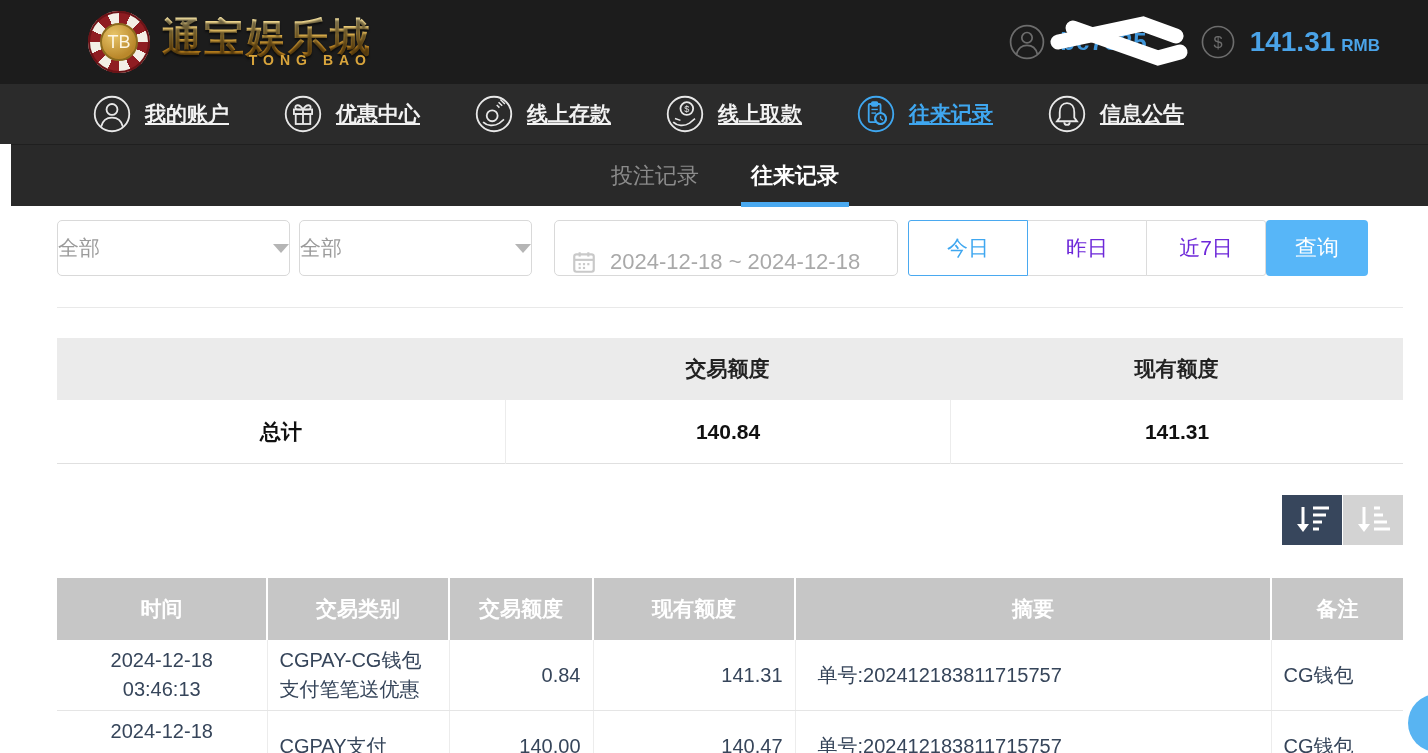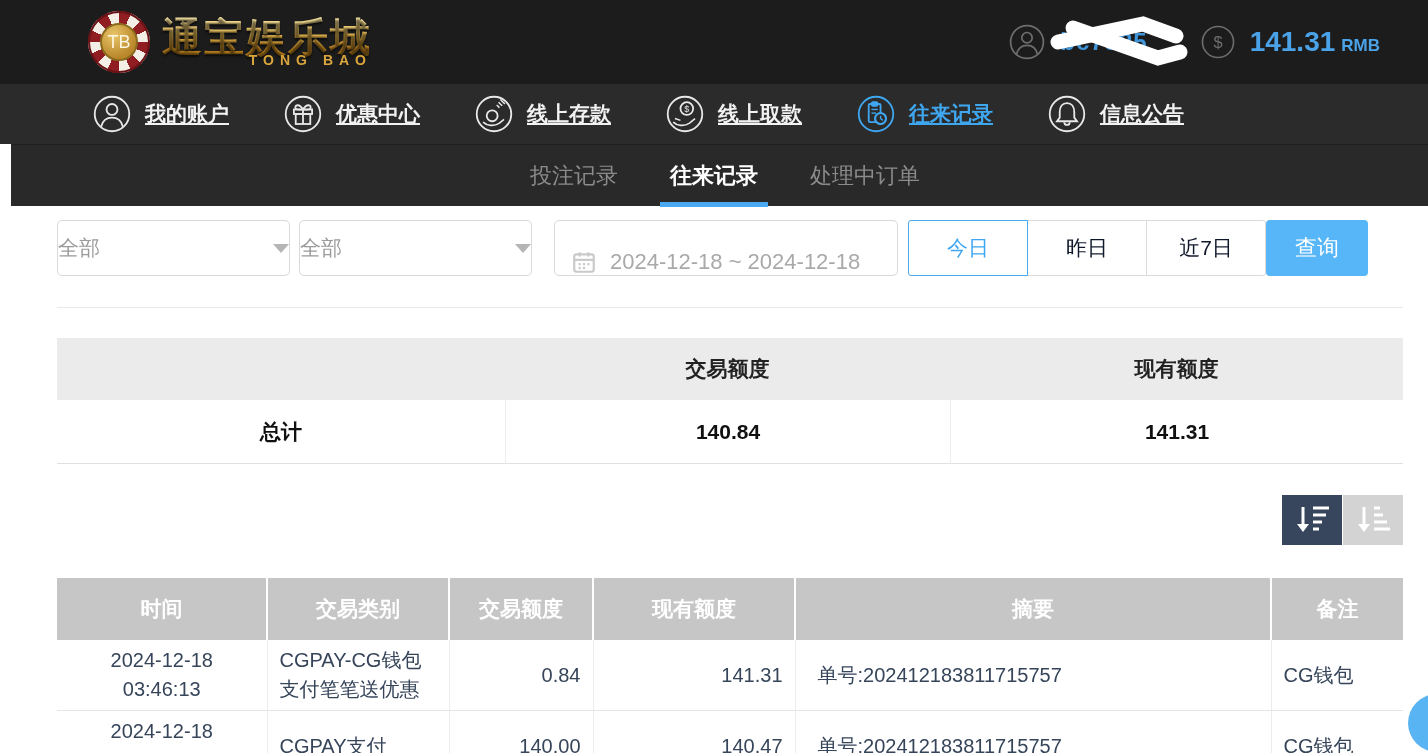--- a/index.html
+++ b/index.html
@@ -87,21 +87,21 @@
   .caret { width:0; height:0; border-left:8px solid transparent; border-right:8px solid transparent; border-top:9px solid #b5b5b5; }
   .date-box {
     margin-left:22px; width:344px; height:56px; border:1px solid #d9d9d9; border-radius:5px;
     display:flex; align-items:flex-end; gap:13px; padding:0 16px; background:#fff; cursor:text;
   }
   .date-box .cal { color:#c9c9c9; display:flex; }
   .date-value { color:#a9a9a9; font-size:22px; white-space:nowrap; }
   .quick-group { margin-left:10px; display:flex; }
   .quick-btn {
     width:120px; height:56px; background:#fff; border:1px solid #dcdcdc;
-    color:#0f172a; font-size:21px; display:flex; align-items:center; justify-content:center;
+    color:#6d28d9; font-size:21px; display:flex; align-items:center; justify-content:center;
     cursor:pointer; margin-left:-1px;
   }
   .quick-btn:first-child { margin-left:0; border-radius:3px 0 0 3px; }
   .quick-btn:last-child { border-radius:0 3px 3px 0; }
   .quick-btn.active { border:1px solid #4aa9f0; color:#3fa7f0; z-index:2; }
   .search-btn {
     width:102px; height:56px; background:#57b6f8; border:none;
     border-radius:4px; color:#fff; font-size:22px; display:flex; align-items:center; justify-content:center;
     cursor:pointer; font-family:inherit;
   }
@@ -267,23 +267,20 @@
     </div>
   </div>
 
   <div class="sub-tabs">
     <div class="sub-tab">
       <span>投注记录</span>
     </div>
     <div class="sub-tab active">
       <span>往来记录</span>
       <span class="tab-underline"></span>
-    </div>
-    <div class="sub-tab">
-      <span>处理中订单</span>
     </div>
   </div>
 
   <div class="filter-bar">
     <div class="select-box">
       <span class="select-value">全部</span>
       <span class="caret"></span>
     </div>
     <div class="select-box">
       <span class="select-value">全部</span>

